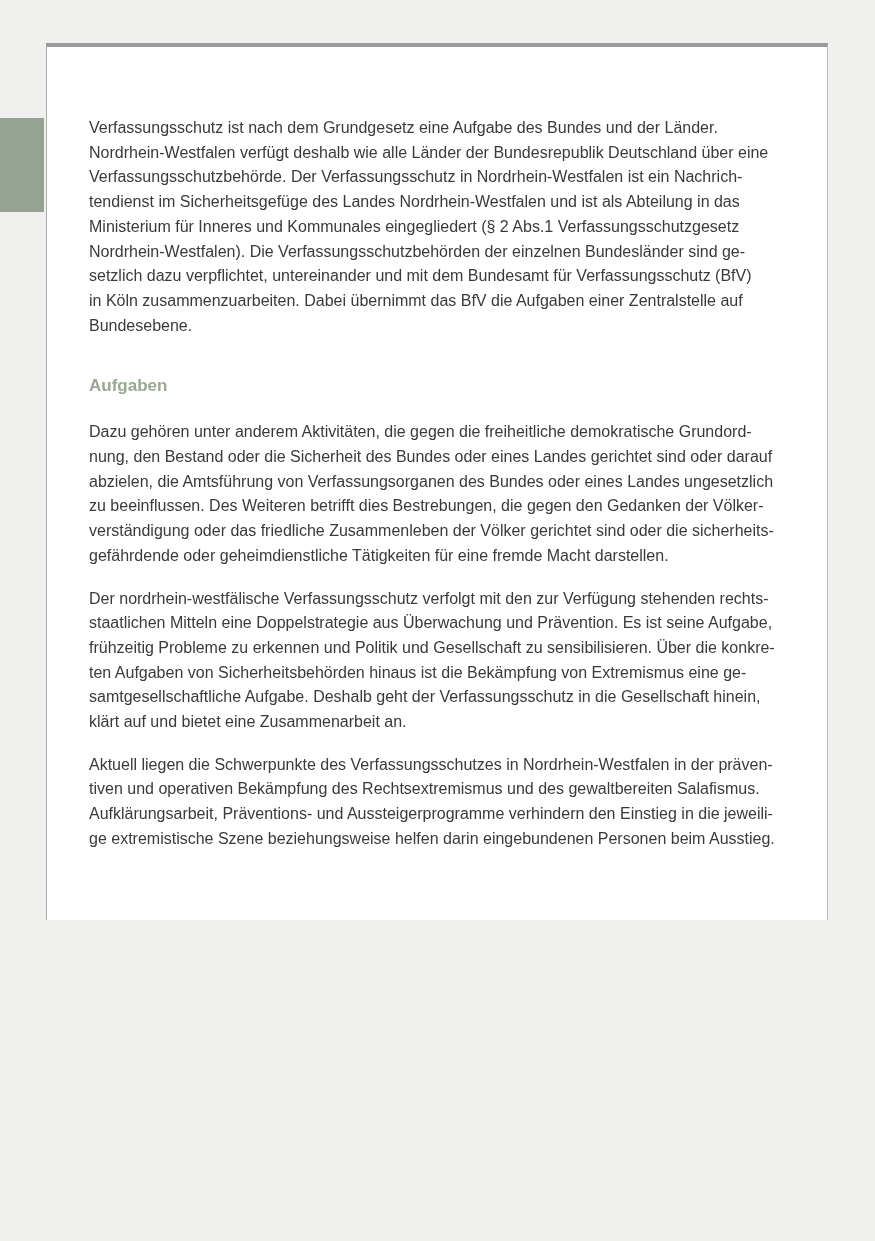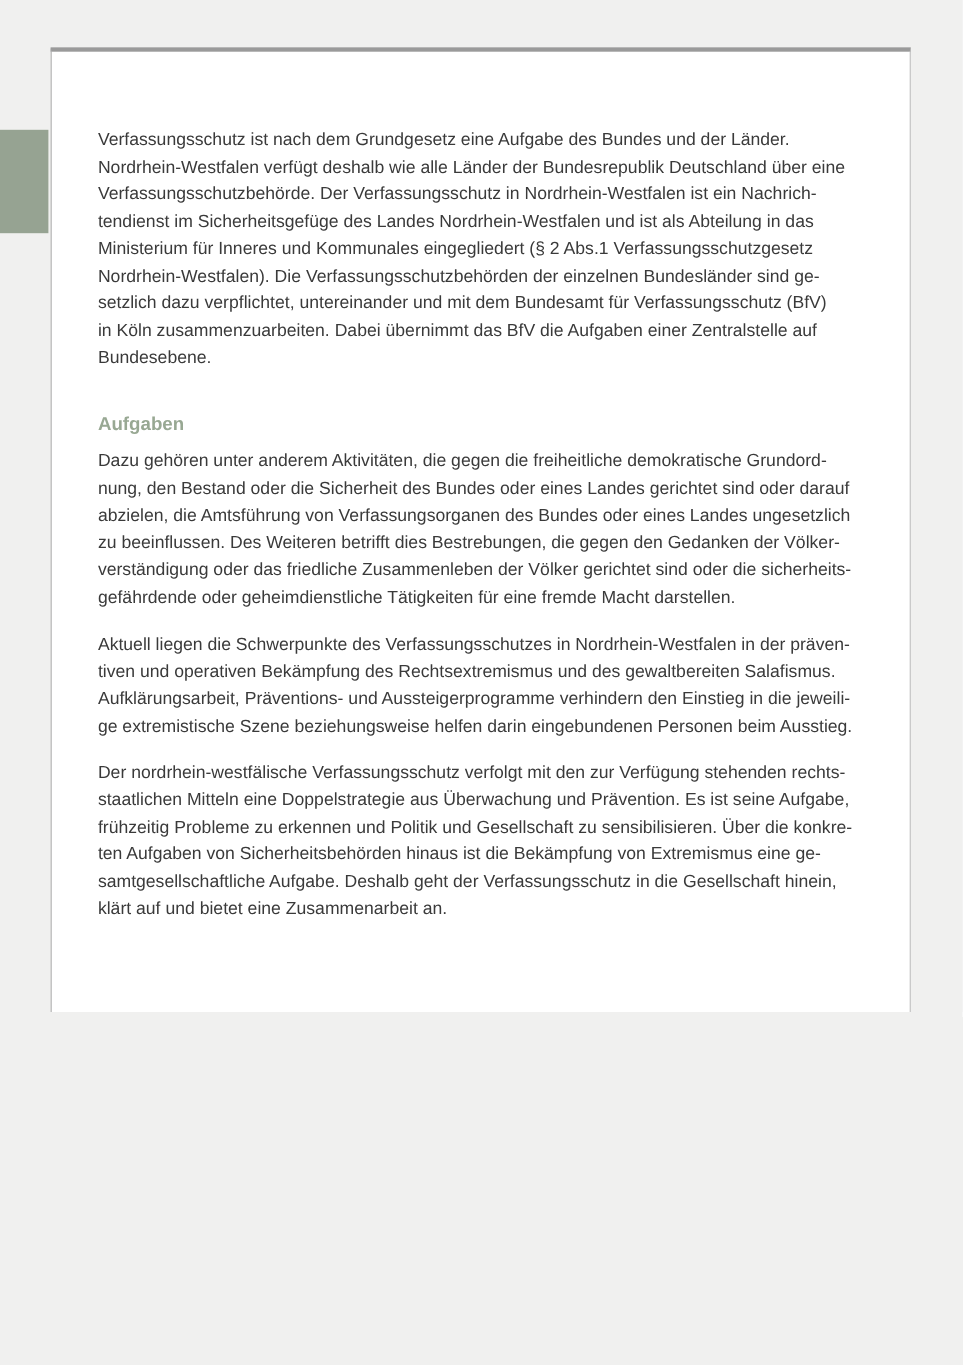--- a/index.html
+++ b/index.html
@@ -39,21 +39,21 @@
   }
   .content { width: 732px; }
   .content p {
     margin: 0 0 18px 0;
     font-size: 16px;
     line-height: 24.7px;
     color: var(--body-text, #3a3a3a);
     white-space: pre-line;
   }
   .content h2 {
-    margin: 35px 0 10px 0;
+    margin: 35px 0 22px 0;
     font-size: 17px;
     line-height: 25px;
     font-weight: bold;
     color: var(--heading-green, #98a893);
   }
   .page-number-badge {
     position: absolute;
     left: 58px;
     top: 1125px;
     width: 36px;
@@ -103,30 +103,30 @@
 setzlich dazu verpflichtet, untereinander und mit dem Bundesamt für Verfassungsschutz (BfV)
 in Köln zusammenzuarbeiten. Dabei übernimmt das BfV die Aufgaben einer Zentralstelle auf
 Bundesebene.</p>
       <h2>Aufgaben</h2>
       <p>Dazu gehören unter anderem Aktivitäten, die gegen die freiheitliche demokratische Grundord-
 nung, den Bestand oder die Sicherheit des Bundes oder eines Landes gerichtet sind oder darauf
 abzielen, die Amtsführung von Verfassungsorganen des Bundes oder eines Landes ungesetzlich
 zu beeinflussen. Des Weiteren betrifft dies Bestrebungen, die gegen den Gedanken der Völker-
 verständigung oder das friedliche Zusammenleben der Völker gerichtet sind oder die sicherheits-
 gefährdende oder geheimdienstliche Tätigkeiten für eine fremde Macht darstellen.</p>
-      <p>Aktuell liegen die Schwerpunkte des Verfassungsschutzes in Nordrhein-Westfalen in der präven-
-tiven und operativen Bekämpfung des Rechtsextremismus und des gewaltbereiten Salafismus.
-Aufklärungsarbeit, Präventions- und Aussteigerprogramme verhindern den Einstieg in die jeweili-
-ge extremistische Szene beziehungsweise helfen darin eingebundenen Personen beim Ausstieg.</p>
       <p>Der nordrhein-westfälische Verfassungsschutz verfolgt mit den zur Verfügung stehenden rechts-
 staatlichen Mitteln eine Doppelstrategie aus Überwachung und Prävention. Es ist seine Aufgabe,
 frühzeitig Probleme zu erkennen und Politik und Gesellschaft zu sensibilisieren. Über die konkre-
 ten Aufgaben von Sicherheitsbehörden hinaus ist die Bekämpfung von Extremismus eine ge-
 samtgesellschaftliche Aufgabe. Deshalb geht der Verfassungsschutz in die Gesellschaft hinein,
 klärt auf und bietet eine Zusammenarbeit an.</p>
+      <p>Aktuell liegen die Schwerpunkte des Verfassungsschutzes in Nordrhein-Westfalen in der präven-
+tiven und operativen Bekämpfung des Rechtsextremismus und des gewaltbereiten Salafismus.
+Aufklärungsarbeit, Präventions- und Aussteigerprogramme verhindern den Einstieg in die jeweili-
+ge extremistische Szene beziehungsweise helfen darin eingebundenen Personen beim Ausstieg.</p>
     </div>
   </div>
 
   <div class="page-number-badge">
     <span>216</span>
   </div>
 
   <div class="running-footer">Über den Verfassungsorganen</div>
 
   <div class="report-footer">Verfassungsschutzbericht des Landes Nordrhein-Westfalen 2022</div>

